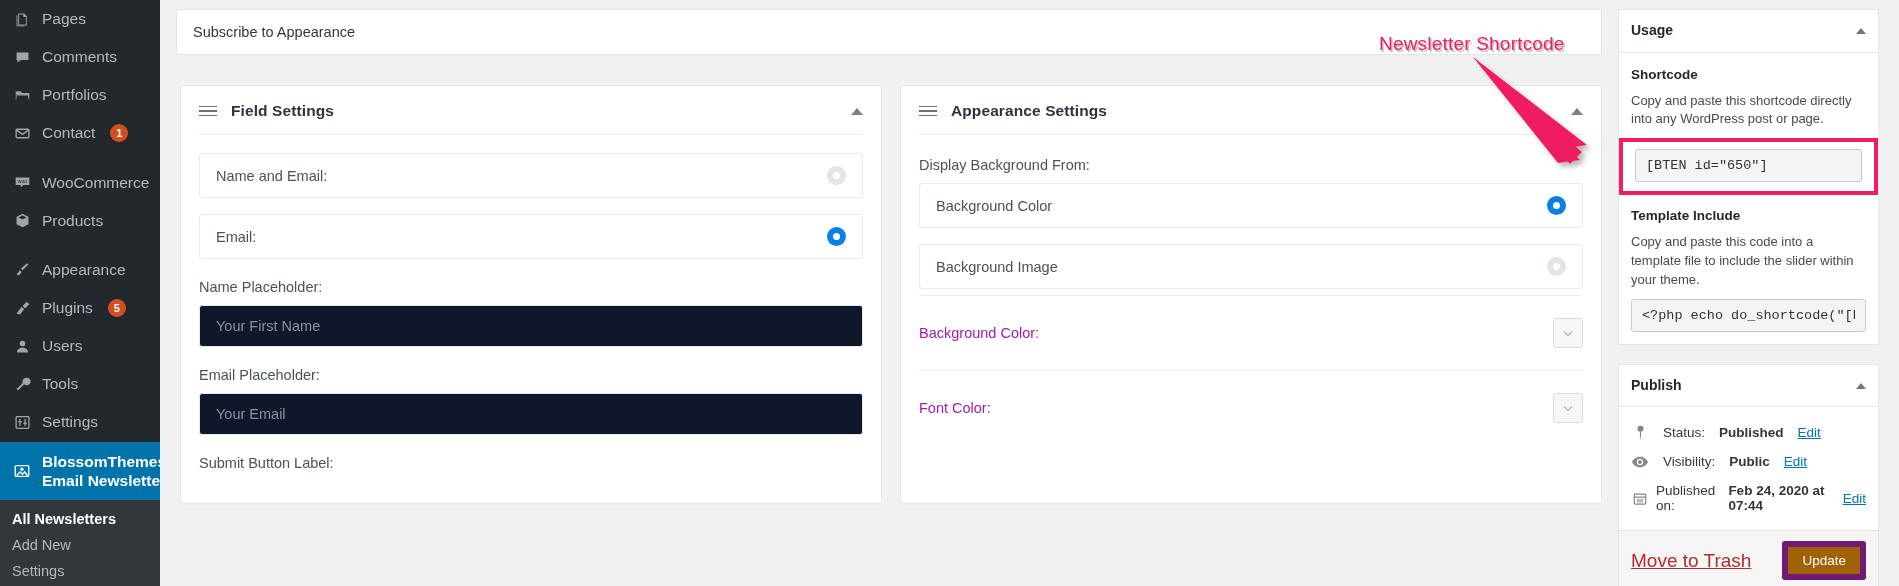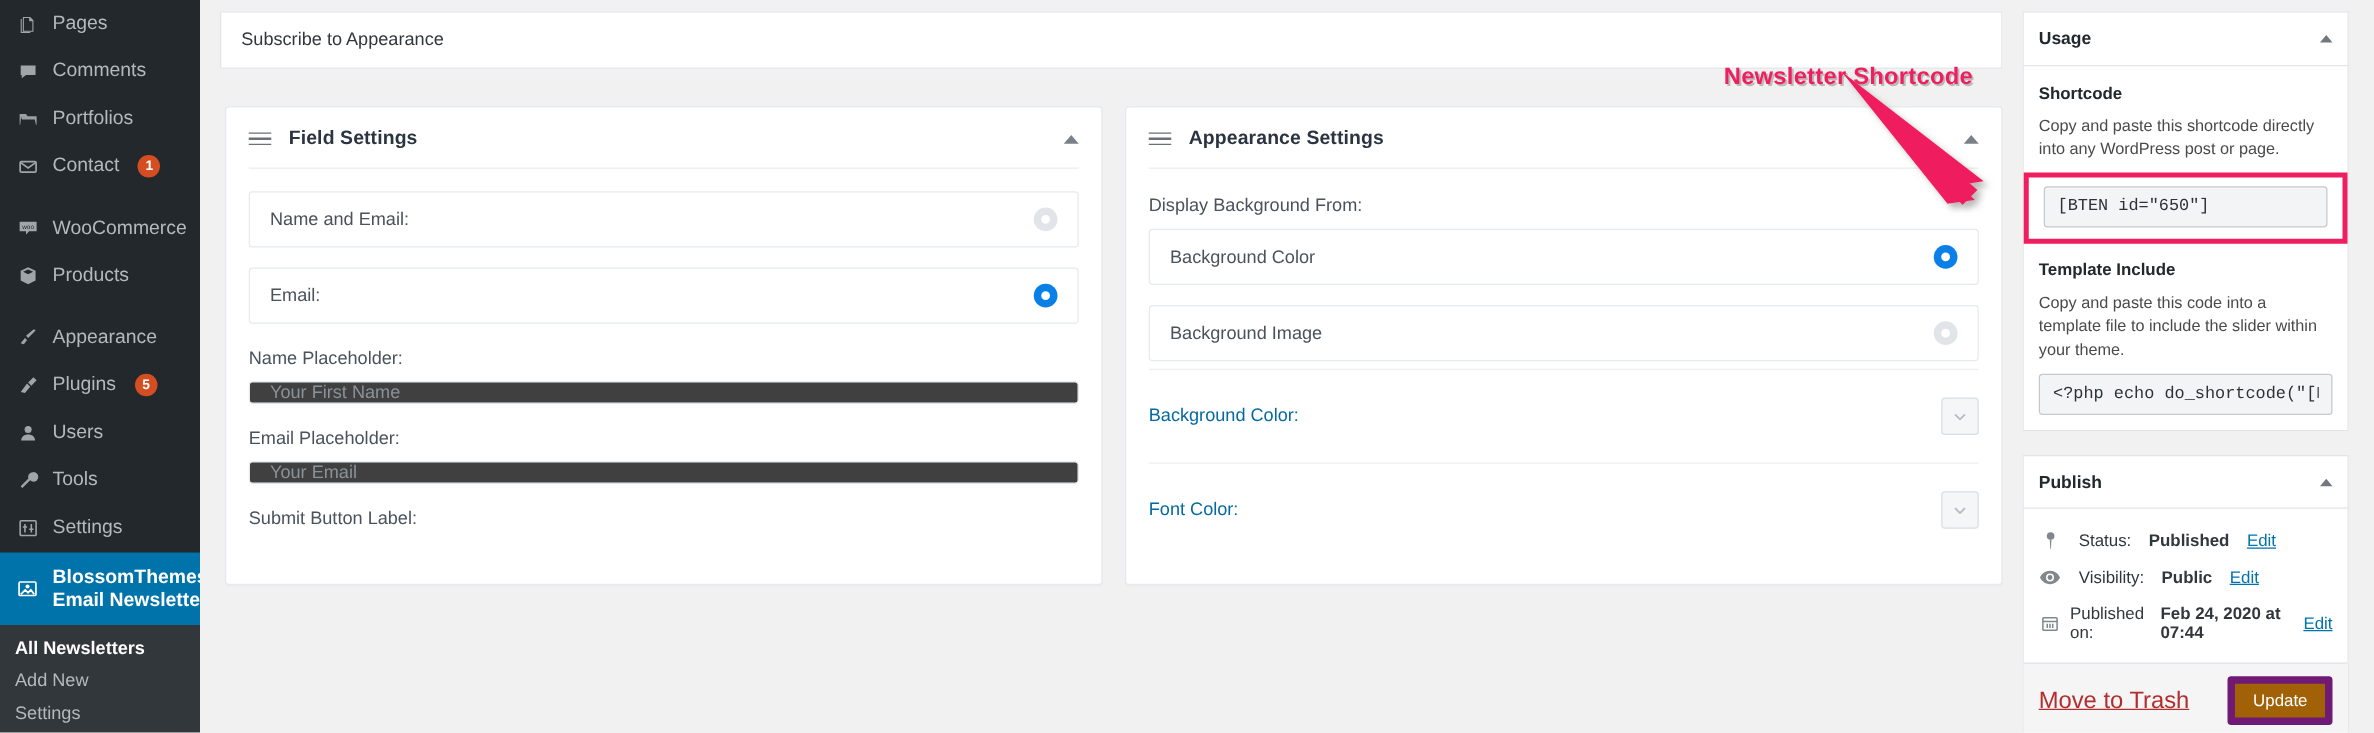--- a/index.html
+++ b/index.html
@@ -119,33 +119,33 @@
   }
   .radio.on { background: #0a7fe8; }
 
   .fieldlabel {
     font-size: 14.5px; color: #4a525b;
     margin: 20px 0 10px 0;
   }
   .textinput {
     width: 100%;
     border: 1px solid #e6eaee; border-radius: 3px;
-    padding: 0 16px;
+    padding: 12px 16px;
     font-size: 14.5px; color: #8b9199;
     font-family: "Liberation Sans", sans-serif;
-    background: #404040;
+    background: #0f172a;
   }
   .textinput::placeholder { color:#8b9199; opacity:1; }
 
   .colorrow {
     display: flex; align-items: center;
     padding: 22px 0 22px 0;
     border-top: 1px solid #edf0f3;
   }
-  .colorrow .clabel { font-size: 14.5px; color:#0369a1; }
+  .colorrow .clabel { font-size: 14.5px; color:#a21caf; }
   .swatch {
     margin-left: auto;
     width: 30px; height: 30px;
     border: 1px solid #d8dde2; border-radius: 3px;
     background: #f4f6f8;
     display:flex; align-items:center; justify-content:center;
   }
   .swatch svg { opacity:.45; }
 
   
@@ -224,26 +224,25 @@
   }
 
   
   .anno {
     position: absolute; inset: 0;
     pointer-events: none;
   }
   .anno-label {
     position: absolute;
     left: 1379px; top: 33px;
-    font-size: 19px; font-weight: 700;
+    font-size: 19px; font-weight: 400;
     color: #ef1f5f;
     letter-spacing: .2px;
     text-shadow: 1.5px 1.5px 0 rgba(140,140,140,.55);
     white-space: nowrap;
-    margin-top: 18px;
   }
 </style>
 </head>
 <body>
 
 <div class="screen">
 
   <nav class="adminmenu">
 
     <div class="menu-item">

